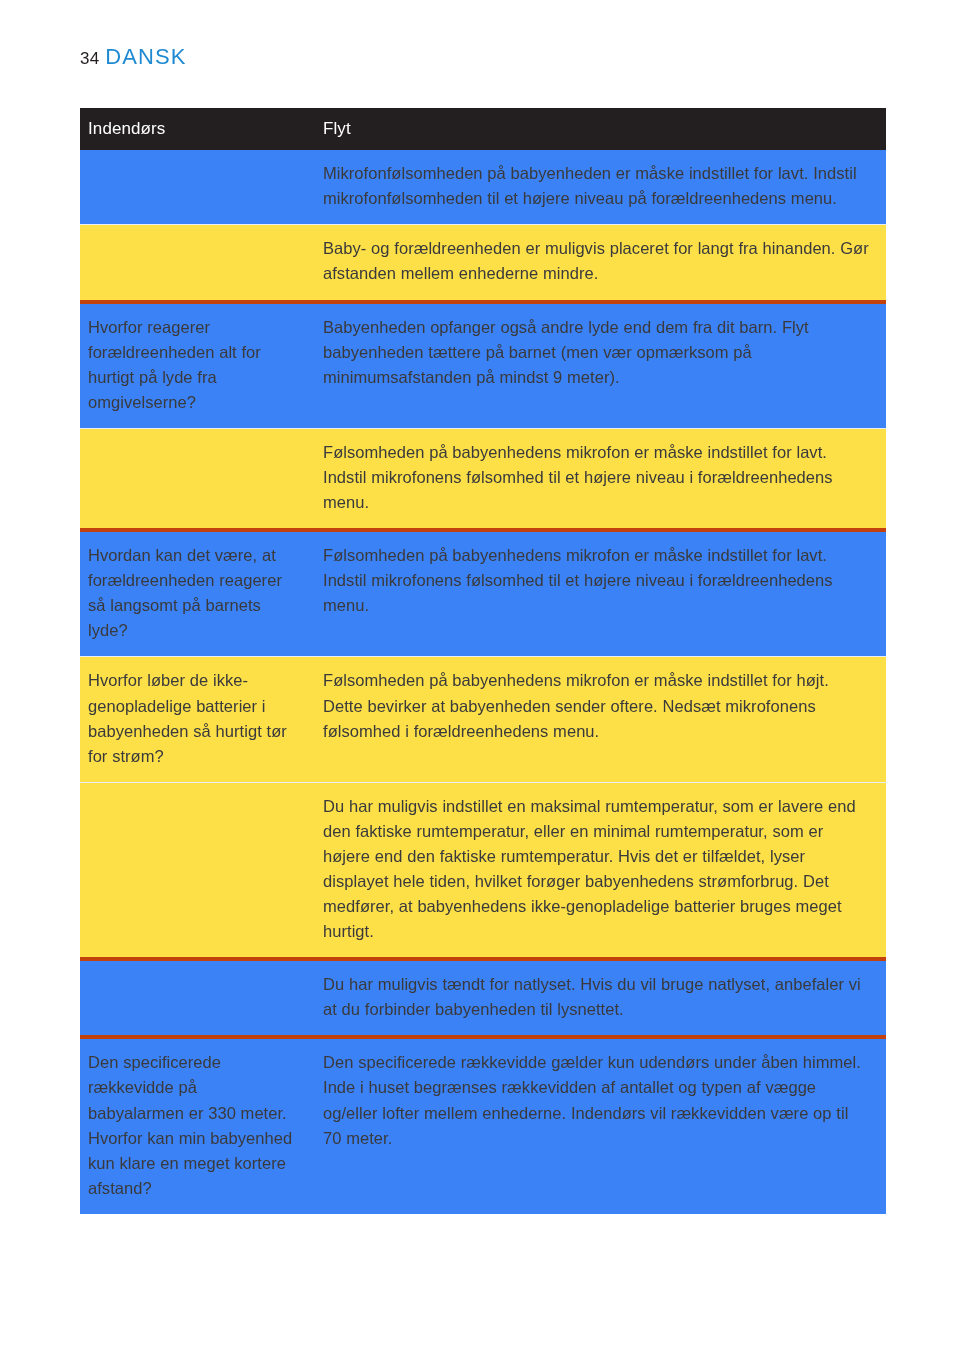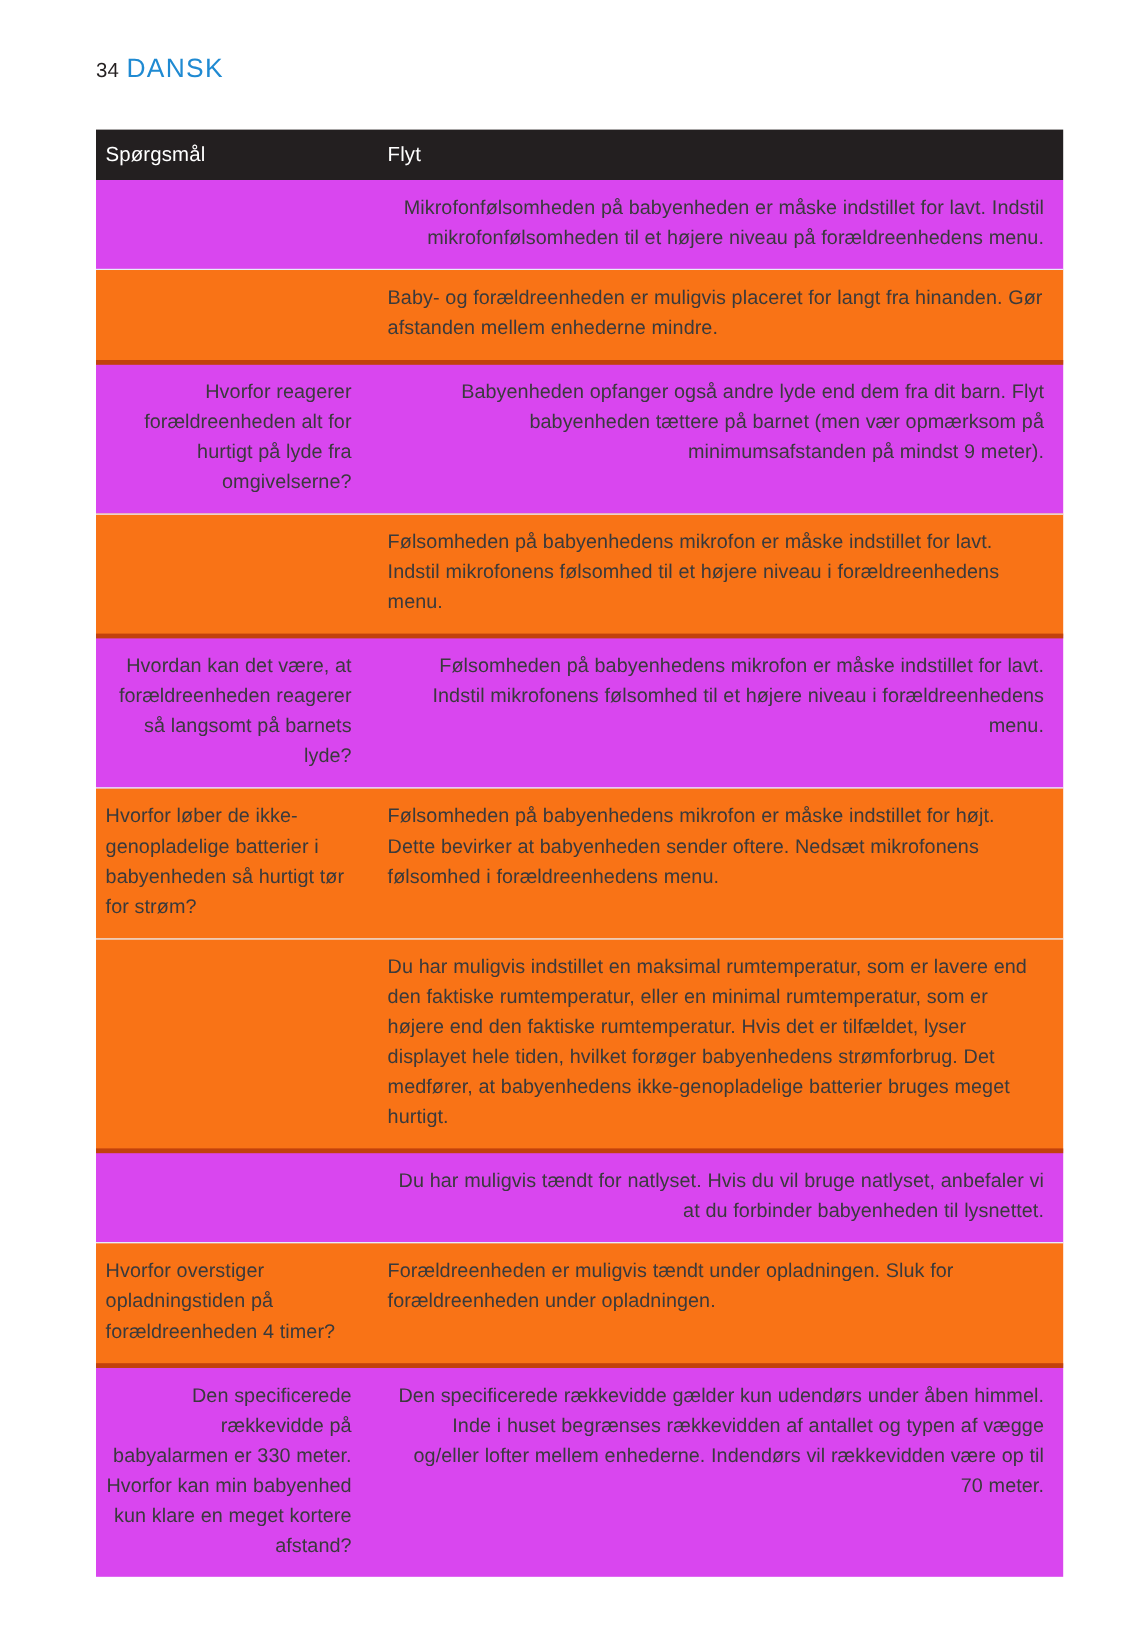--- a/index.html
+++ b/index.html
@@ -81,25 +81,24 @@
     letter-spacing: 0.05px;
     word-spacing: 0.1px;
   }
   .faq-table tbody td.cell-a {
     padding-left: 18px;
     padding-right: 16px;
   }
 
   
   tr.band-blue > td {
-    background: #d946ef;
-    text-align: right;
+    background: #3b82f6;
   }
   tr.band-white > td {
-    background: #f97316;
+    background: #fde047;
     border-top: 1px solid #e8eef7;
   }
 
   
   tr.band-blue > td {
     border-top: 4px solid #c2410c;
   }
 
   
   tbody tr:first-child > td {
@@ -121,21 +120,21 @@
     <span class="section-name">DANSK</span>
   </div>
 
   <table class="faq-table">
     <colgroup>
       <col class="c-q">
       <col class="c-a">
     </colgroup>
     <thead>
       <tr>
-        <th class="th-q">Spørgsmål</th>
+        <th class="th-q">Indendørs</th>
         <th class="th-a">Flyt</th>
       </tr>
     </thead>
     <tbody id="faq-body">
         <tr class="band-blue">
           <td class="cell-q">
             <span class="q-text"></span>
           </td>
           <td class="cell-a">
             <span class="a-text">Mikrofonfølsomheden på babyenheden er måske indstillet for lavt. Indstil mikrofonfølsomheden til et højere niveau på forældreenhedens menu.</span>
@@ -190,28 +189,20 @@
           </td>
         </tr>
         <tr class="band-blue">
           <td class="cell-q">
             <span class="q-text"></span>
           </td>
           <td class="cell-a">
             <span class="a-text">Du har muligvis tændt for natlyset. Hvis du vil bruge natlyset, anbefaler vi at du forbinder babyenheden til lysnettet.</span>
           </td>
         </tr>
-        <tr class="band-white">
-          <td class="cell-q">
-            <span class="q-text">Hvorfor overstiger opladningstiden på forældreenheden 4 timer?</span>
-          </td>
-          <td class="cell-a">
-            <span class="a-text">Forældreenheden er muligvis tændt under opladningen. Sluk for forældreenheden under opladningen.</span>
-          </td>
-        </tr>
         <tr class="band-blue">
           <td class="cell-q">
             <span class="q-text">Den specificerede rækkevidde på babyalarmen er 330 meter. Hvorfor kan min babyenhed kun klare en meget kortere afstand?</span>
           </td>
           <td class="cell-a">
             <span class="a-text">Den specificerede rækkevidde gælder kun udendørs under åben himmel. Inde i huset begrænses rækkevidden af antallet og typen af vægge og/eller lofter mellem enhederne. Indendørs vil rækkevidden være op til 70 meter.</span>
           </td>
         </tr>
       </tbody>
   </table>

